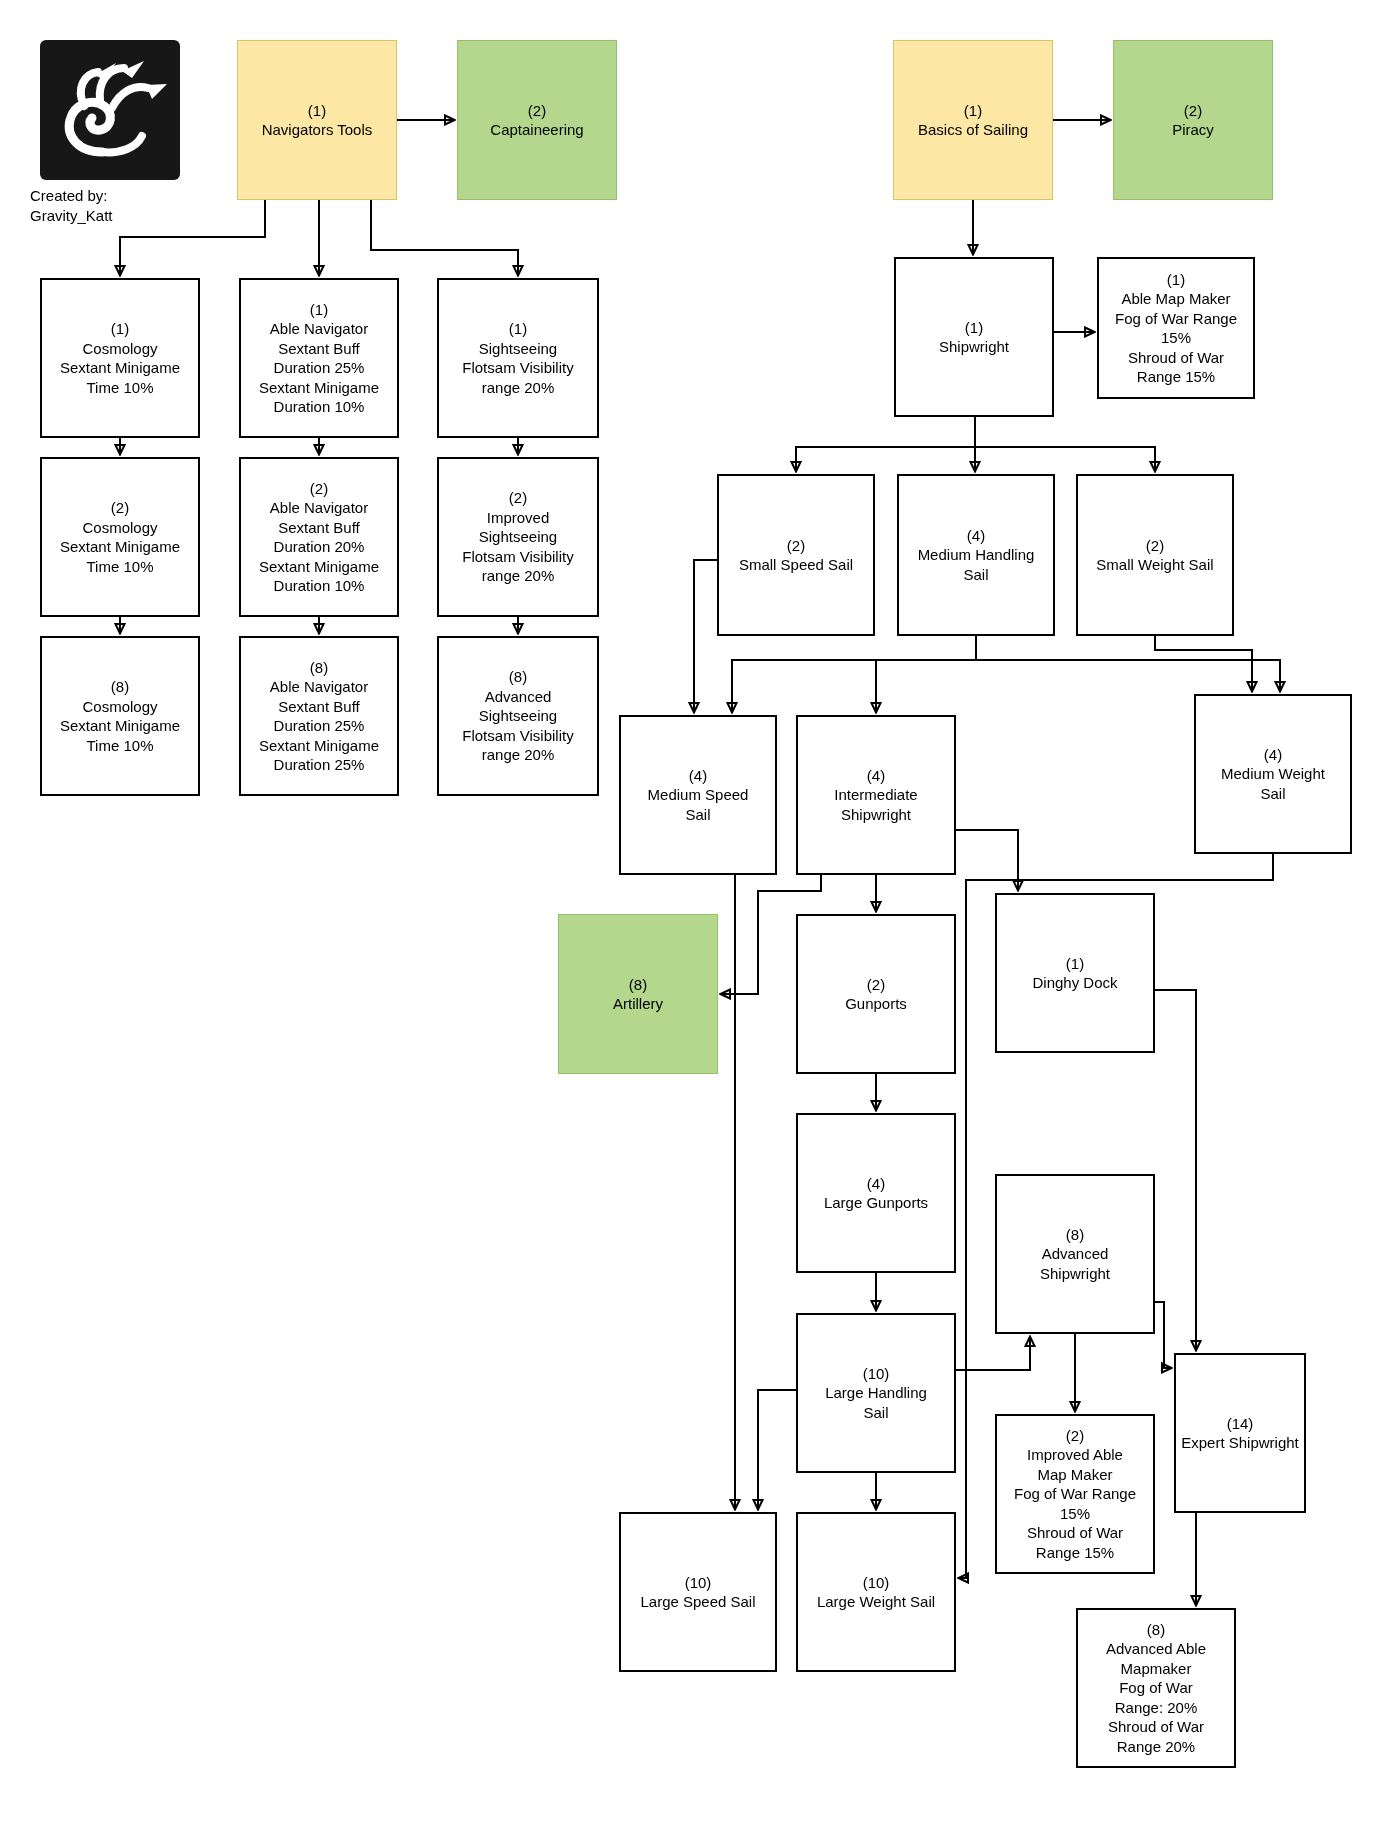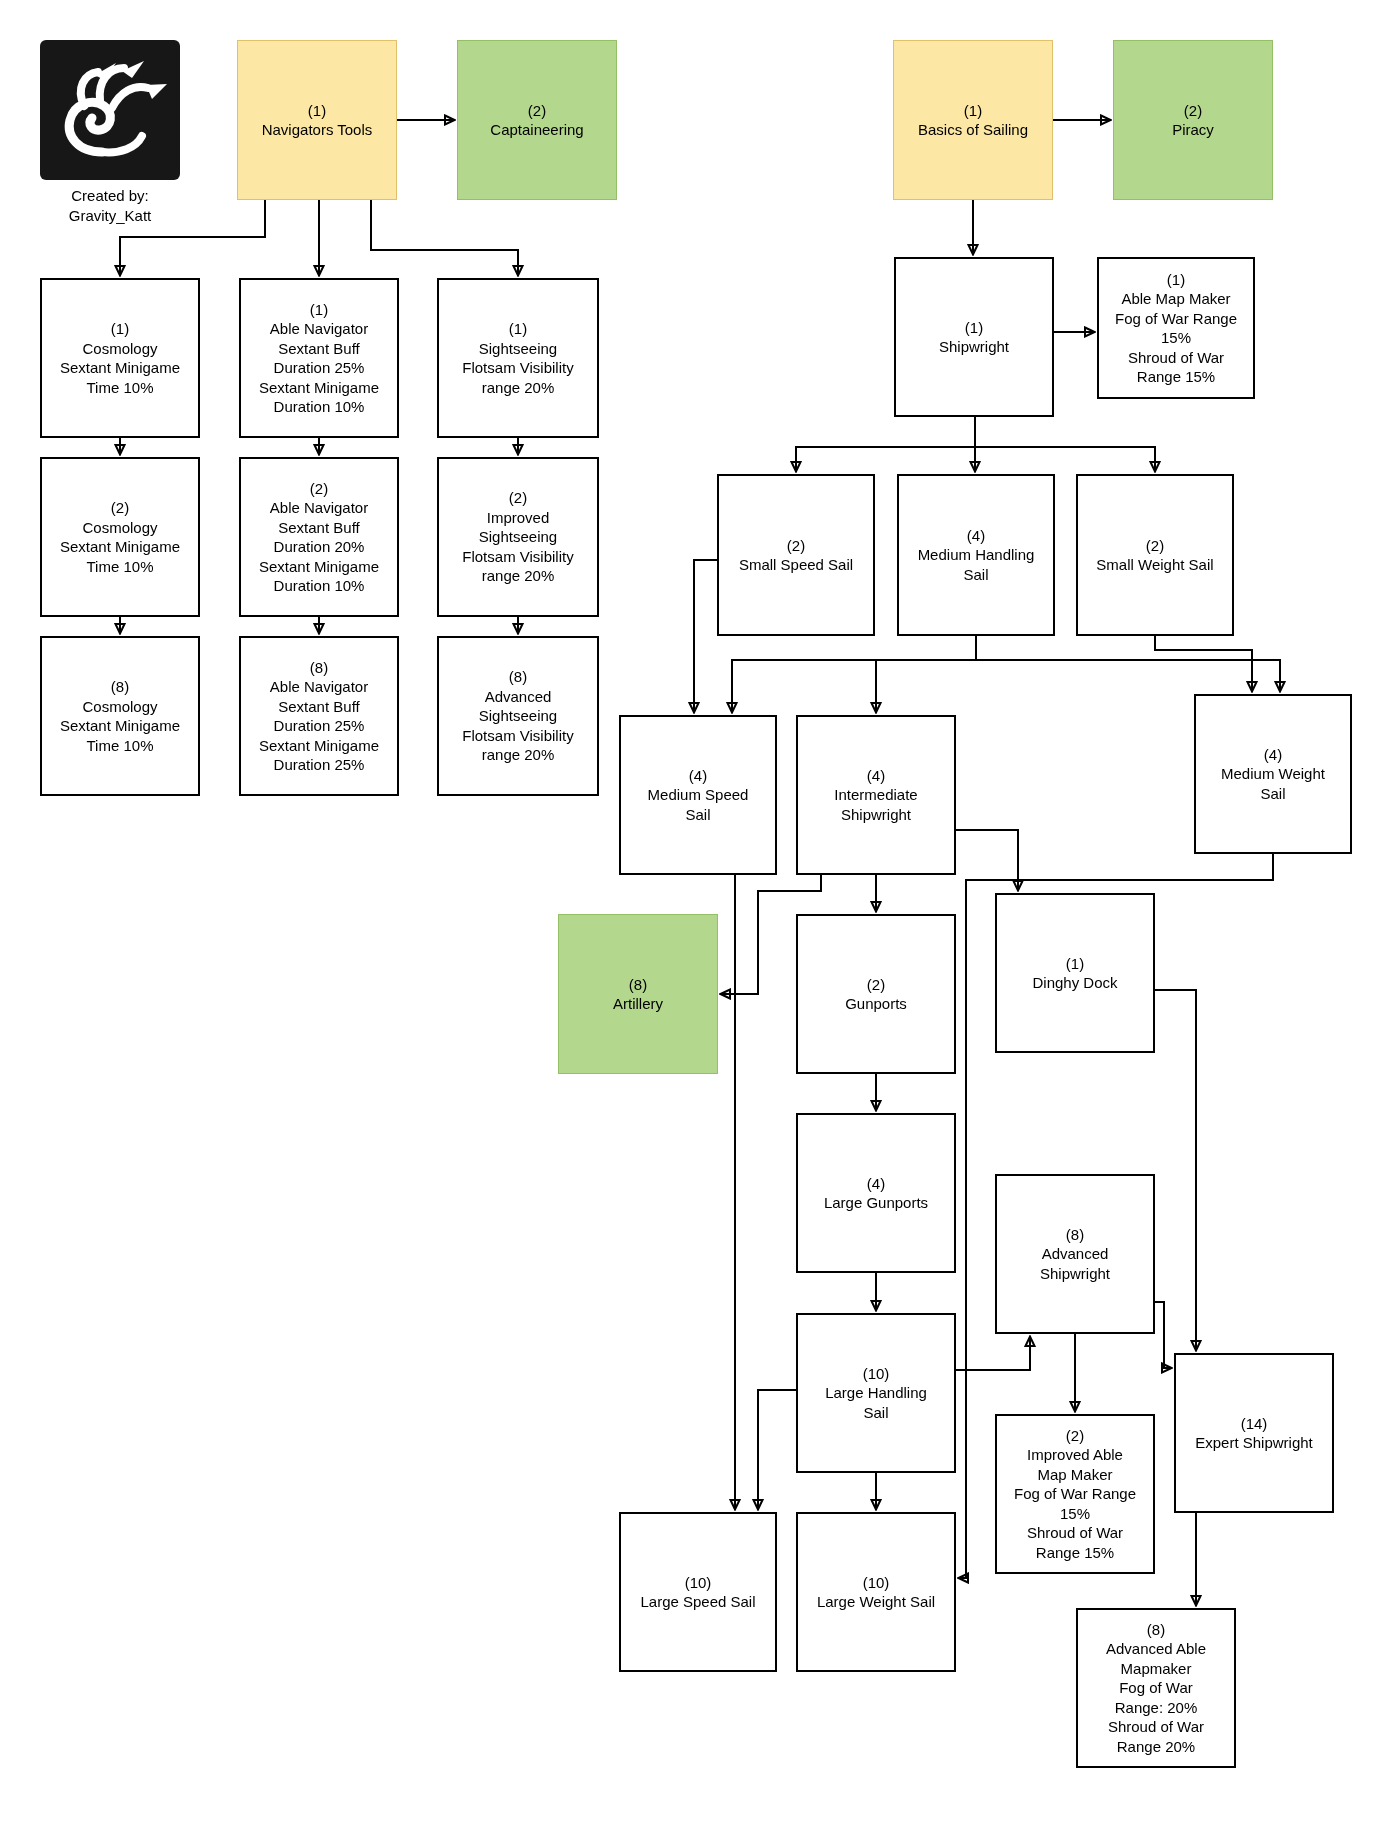--- a/index.html
+++ b/index.html
@@ -35,21 +35,21 @@
   .node.green  { background: #B3D88D; border: 1px solid #93BF66; }
   .logo {
     position: absolute;
     left: 40px; top: 40px;
     width: 140px; height: 140px;
   }
   .credit {
     position: absolute;
     left: 30px; top: 186px;
     width: 160px;
-    text-align: center;
+    text-align: left;
     font-size: 15px;
     line-height: 1.3;
     white-space: pre-line;
   }
 </style>
 </head>
 <body>
 
 <div class="canvas">
 
@@ -269,21 +269,21 @@
     </div>
   <div class="node" style="left:995px;top:1414px;width:160px;height:160px">
       <span>(2)
 Improved Able
 Map Maker
 Fog of War Range
 15%
 Shroud of War
 Range 15%</span>
     </div>
-  <div class="node" style="left:1174px;top:1353px;width:160px;height:160px">
+  <div class="node" style="left:1174px;top:1353px;width:132px;height:160px">
       <span>(14)
 Expert Shipwright</span>
     </div>
 
   <div class="node" style="left:619px;top:1512px;width:158px;height:160px">
       <span>(10)
 Large Speed Sail</span>
     </div>
   <div class="node" style="left:796px;top:1512px;width:160px;height:160px">
       <span>(10)

